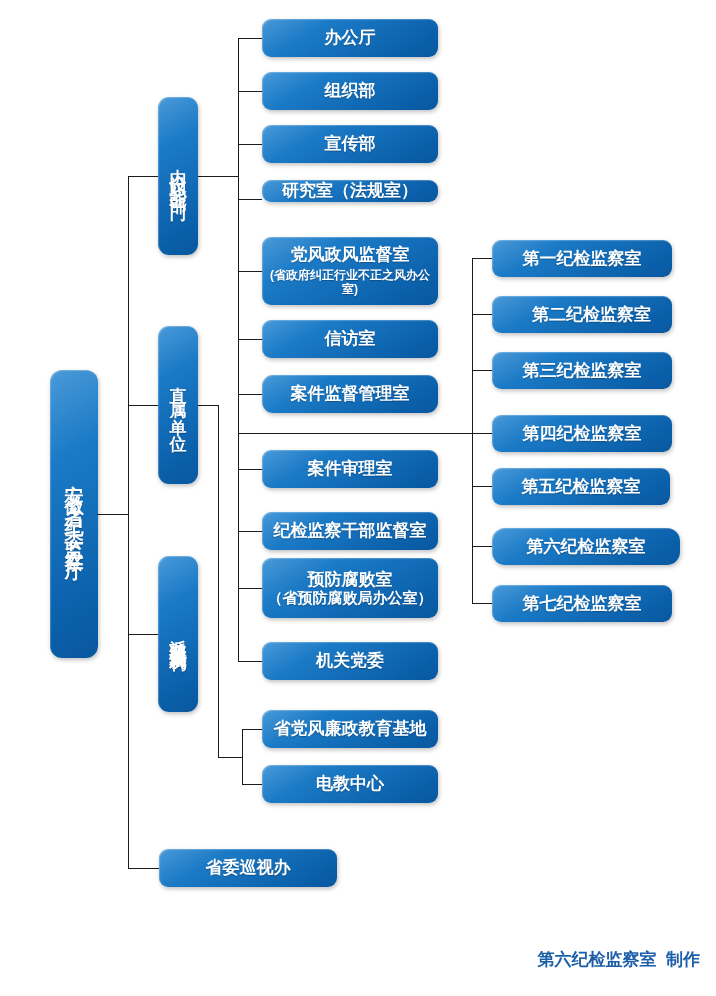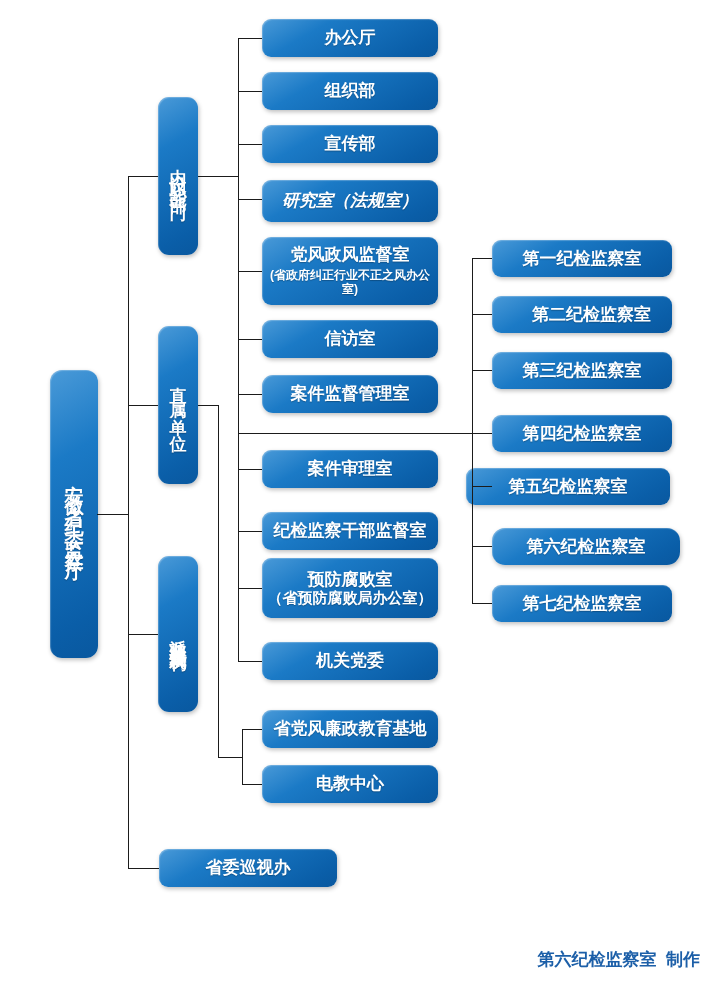--- a/index.html
+++ b/index.html
@@ -56,21 +56,21 @@
   <div class="node root" style="left:50px;top:370px;width:48px;height:288px;">安徽省纪委监察厅</div>
 
   <div class="node vert ls7" style="left:158px;top:97px;width:40px;height:158px;">内设职能部门</div>
   <div class="node vert ls16" style="left:158px;top:326px;width:40px;height:158px;">直属单位</div>
   <div class="node vert ls2" style="left:158px;top:556px;width:40px;height:156px;">派驻纪检监察机构</div>
   <div class="node h" style="left:159px;top:849px;width:178px;height:38px;">省委巡视办</div>
 
   <div class="node h" style="left:262px;top:19px;width:176px;height:38px;">办公厅</div>
   <div class="node h" style="left:262px;top:72px;width:176px;height:38px;">组织部</div>
   <div class="node h" style="left:262px;top:125px;width:176px;height:38px;">宣传部</div>
-  <div class="node h" style="left:262px;top:180px;width:176px;height:42px;font-style:italic;">研究室（法规室）</div>
+  <div class="node h" style="left:262px;top:180px;width:176px;height:22px;">研究室（法规室）</div>
   <div class="node h two" style="left:262px;top:237px;width:176px;height:68px;">
     <span>党风政风监督室</span>
     <span class="sub-small">(省政府纠正行业不正之风办公室)</span>
   </div>
   <div class="node h" style="left:262px;top:320px;width:176px;height:38px;">信访室</div>
   <div class="node h" style="left:262px;top:375px;width:176px;height:38px;border-radius:11px;">案件监督管理室</div>
   <div class="node h" style="left:262px;top:450px;width:176px;height:38px;">案件审理室</div>
   <div class="node h" style="left:262px;top:512px;width:176px;height:38px;">纪检监察干部监督室</div>
   <div class="node h two" style="left:262px;top:558px;width:176px;height:60px;">
     <span>预防腐败室</span>
@@ -78,21 +78,21 @@
   </div>
   <div class="node h" style="left:262px;top:642px;width:176px;height:38px;">机关党委</div>
 
   <div class="node h" style="left:262px;top:710px;width:176px;height:38px;">省党风廉政教育基地</div>
   <div class="node h" style="left:262px;top:765px;width:176px;height:38px;">电教中心</div>
 
   <div class="node h" style="left:492px;top:240px;width:180px;height:37px;">第一纪检监察室</div>
   <div class="node h" style="left:492px;top:296px;width:180px;height:37px;padding-left:19px;">第二纪检监察室</div>
   <div class="node h" style="left:492px;top:352px;width:180px;height:37px;">第三纪检监察室</div>
   <div class="node h" style="left:492px;top:415px;width:180px;height:37px;">第四纪检监察室</div>
-  <div class="node h" style="left:466px;top:468px;width:204px;height:37px;">第五纪检监察室</div>
+  <div class="node h" style="left:492px;top:468px;width:178px;height:37px;">第五纪检监察室</div>
   <div class="node h" style="left:492px;top:528px;width:188px;height:37px;border-radius:13px;">第六纪检监察室</div>
   <div class="node h" style="left:492px;top:585px;width:180px;height:37px;">第七纪检监察室</div>
 
   <div class="hline" style="left:97px;top:514px;width:31px;"></div>
   <div class="vline" style="left:128px;top:176px;height:692px;"></div>
 
   <div class="hline" style="left:128px;top:176px;width:30px;"></div>
   <div class="hline" style="left:198px;top:176px;width:40px;"></div>
   <div class="vline" style="left:238px;top:38px;height:623px;"></div>
   <div class="hline" style="left:238px;top:38px;width:24px;"></div>

